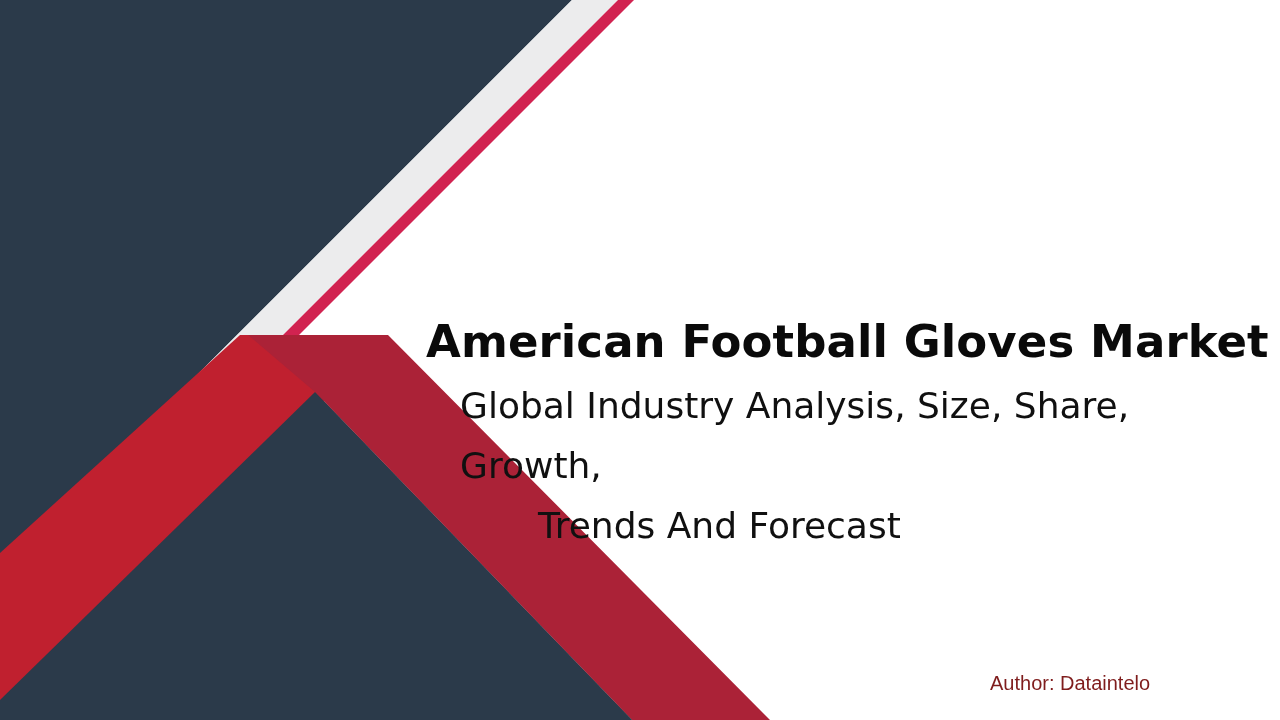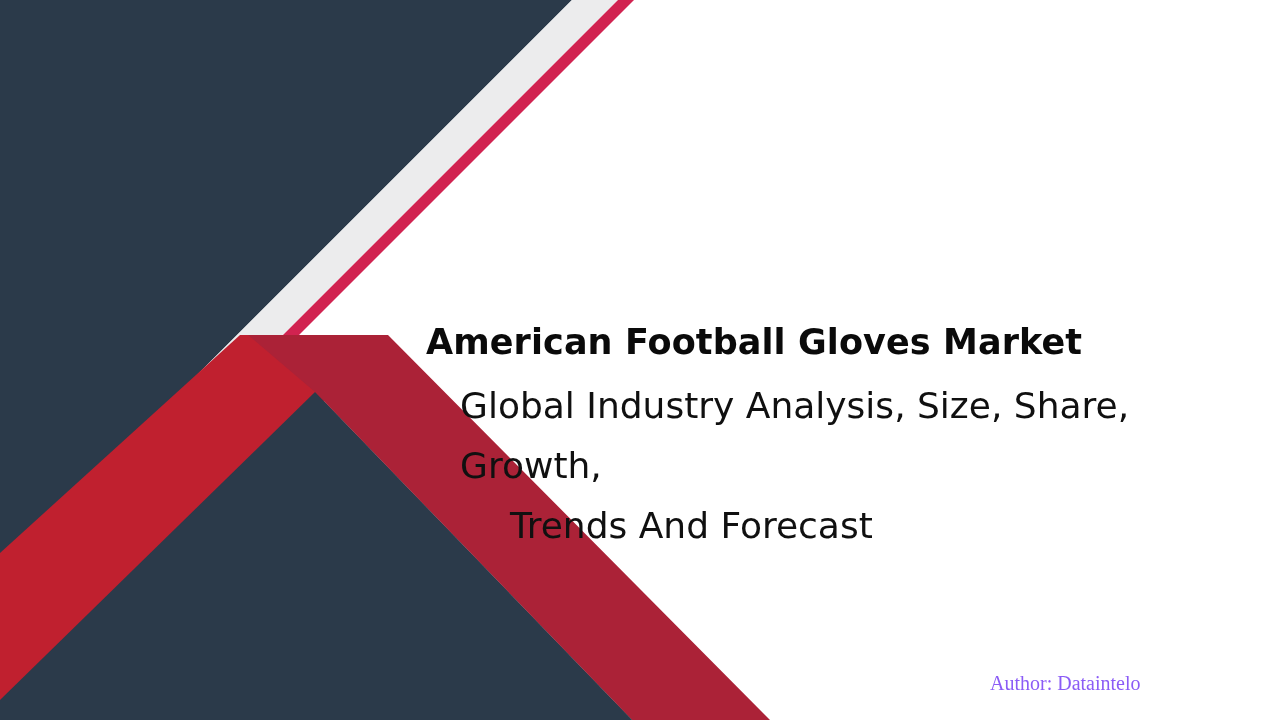--- a/index.html
+++ b/index.html
@@ -33,52 +33,52 @@
     width: 1280px;
     height: 720px;
   }
   #title {
     position: absolute;
     left: 426px;
     top: 320px;
     width: 820px;
     margin: 0;
     font-family: "DejaVu Sans", "Liberation Sans", sans-serif;
-    font-size: 35px;
+    font-size: 45px;
     font-weight: bold;
     line-height: 44px;
     letter-spacing: 0.1px;
     color: #0a0a0a;
     white-space: nowrap;
   }
   #subtitle {
     position: absolute;
     left: 460px;
     top: 376px;
     width: 700px;
     margin: 0;
     font-family: "DejaVu Sans", "Liberation Sans", sans-serif;
     font-size: 36px;
     font-weight: normal;
     line-height: 60px;
     color: #101010;
   }
   #subtitle .sub-line-2 {
     display: block;
-    margin-left: 50px;
+    margin-left: 78px;
   }
   #author {
     position: absolute;
     left: 990px;
     top: 672px;
     margin: 0;
-    font-family: Liberation Serif, serif;
+    font-family: Liberation Sans, sans-serif;
     font-size: 20px;
     font-weight: normal;
-    color: #8b5cf6;
+    color: #7f1d1d;
     white-space: nowrap;
   }
 </style>
 </head>
 <body>
 
 <div id="slide">
 
   <svg id="bg-art" viewBox="0 0 1280 720" preserveAspectRatio="none">
 

